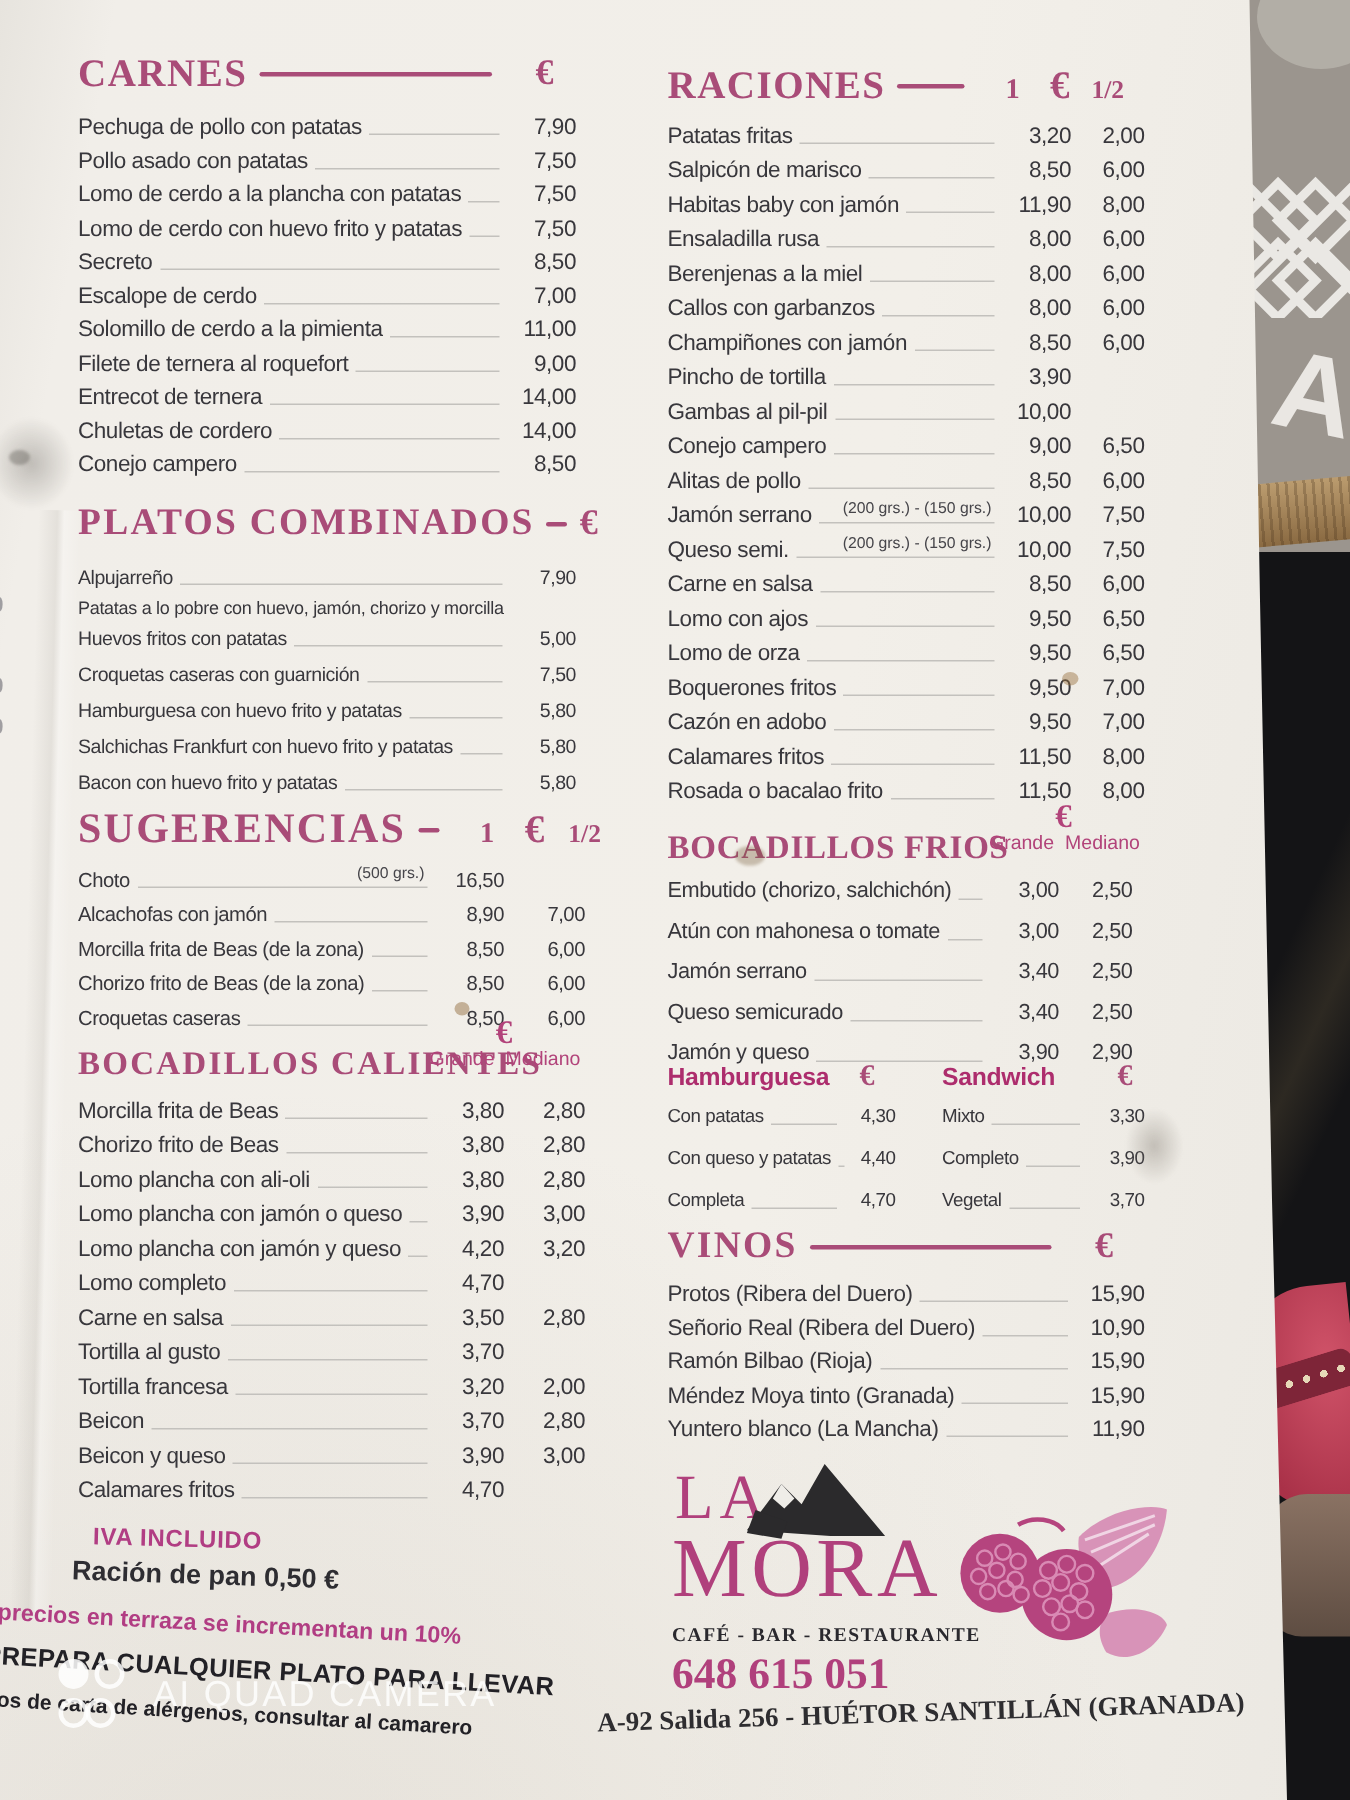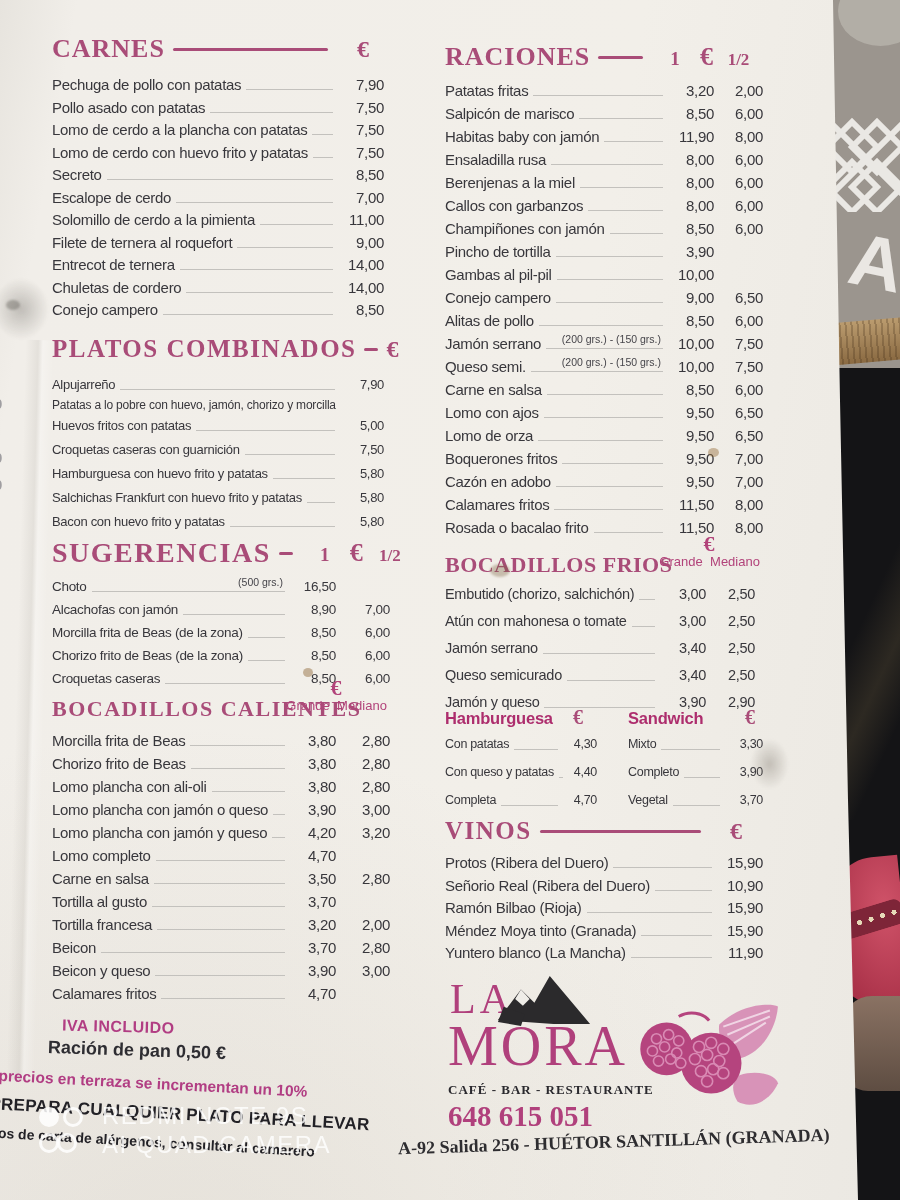--- a/index.html
+++ b/index.html
@@ -759,16 +759,15 @@
 <div class="vignette"></div>
 
 <div class="watermark">
   <svg width="52" height="52" viewBox="0 0 52 52">
     <circle cx="13" cy="12" r="10" fill="rgba(255,255,255,.85)"></circle>
     <circle cx="37" cy="12" r="8.5" fill="none" stroke="rgba(255,255,255,.85)" stroke-width="3"></circle>
     <circle cx="13" cy="38" r="8.5" fill="none" stroke="rgba(255,255,255,.85)" stroke-width="3"></circle>
     <circle cx="31" cy="38" r="8.5" fill="none" stroke="rgba(255,255,255,.85)" stroke-width="3"></circle>
   </svg>
   <div class="wm-text">
-    <span>REDMI NOTE 9S</span>
     <span>AI QUAD CAMERA</span>
   </div>
 </div>
 
 </body></html>

